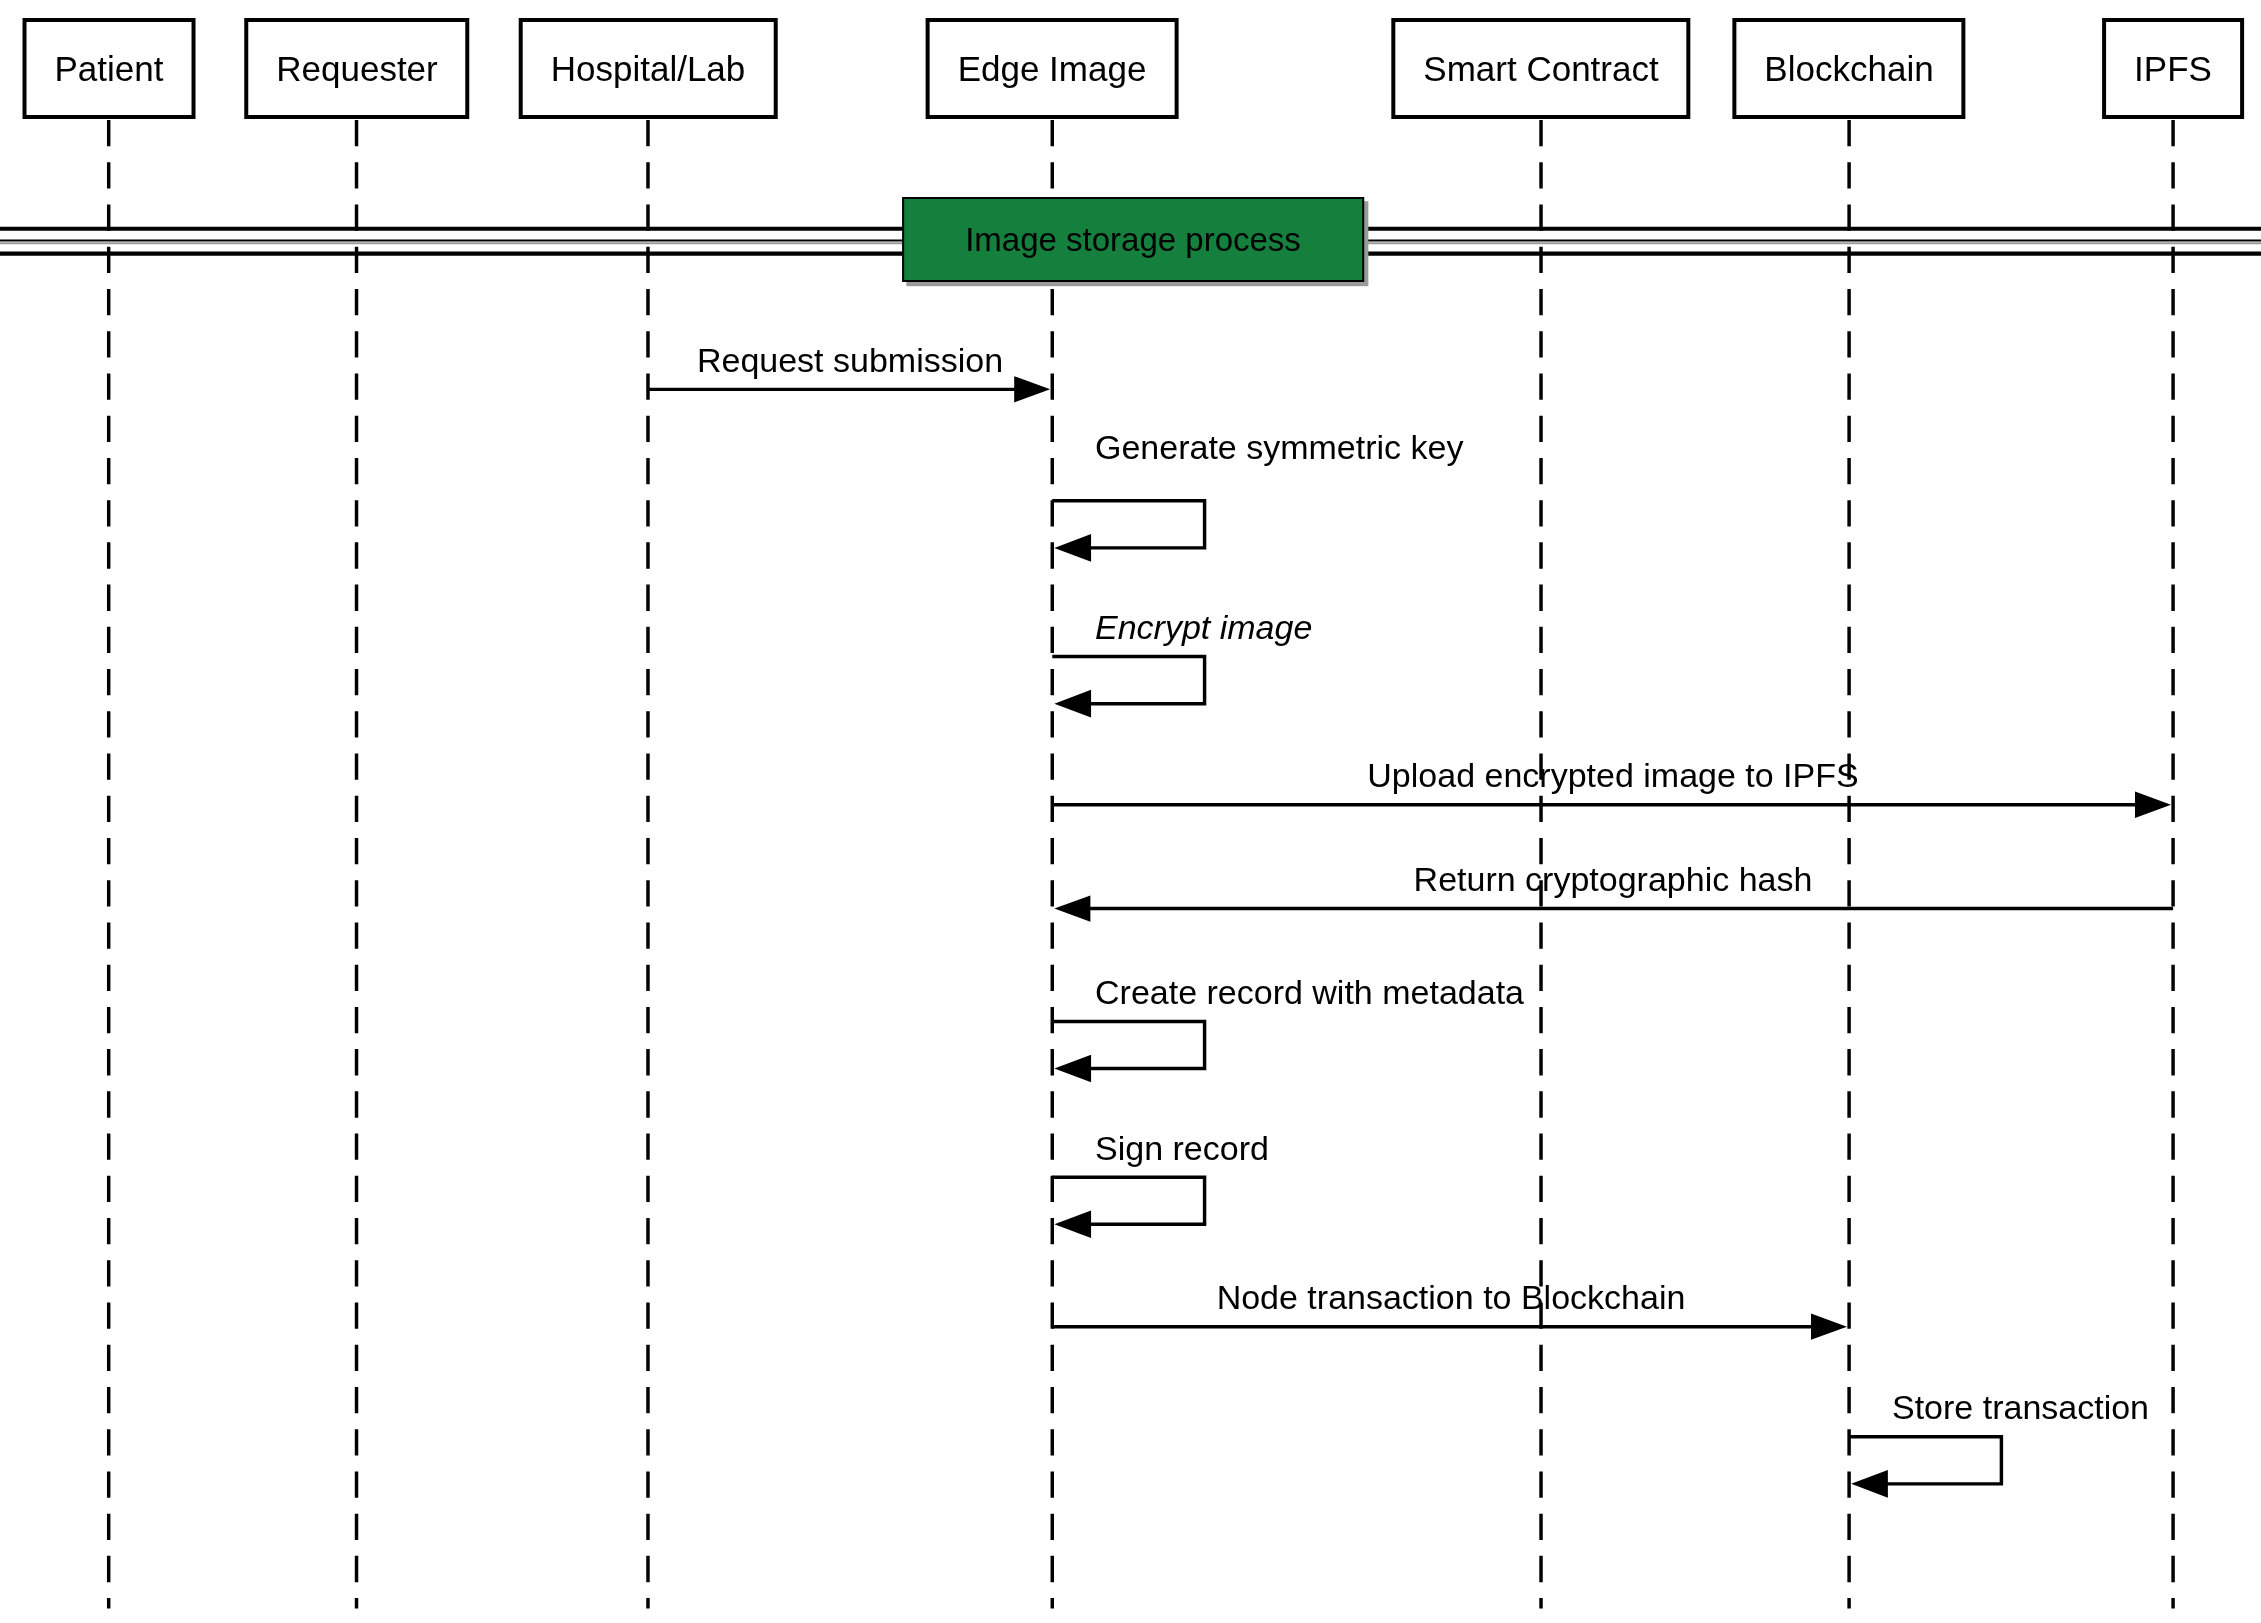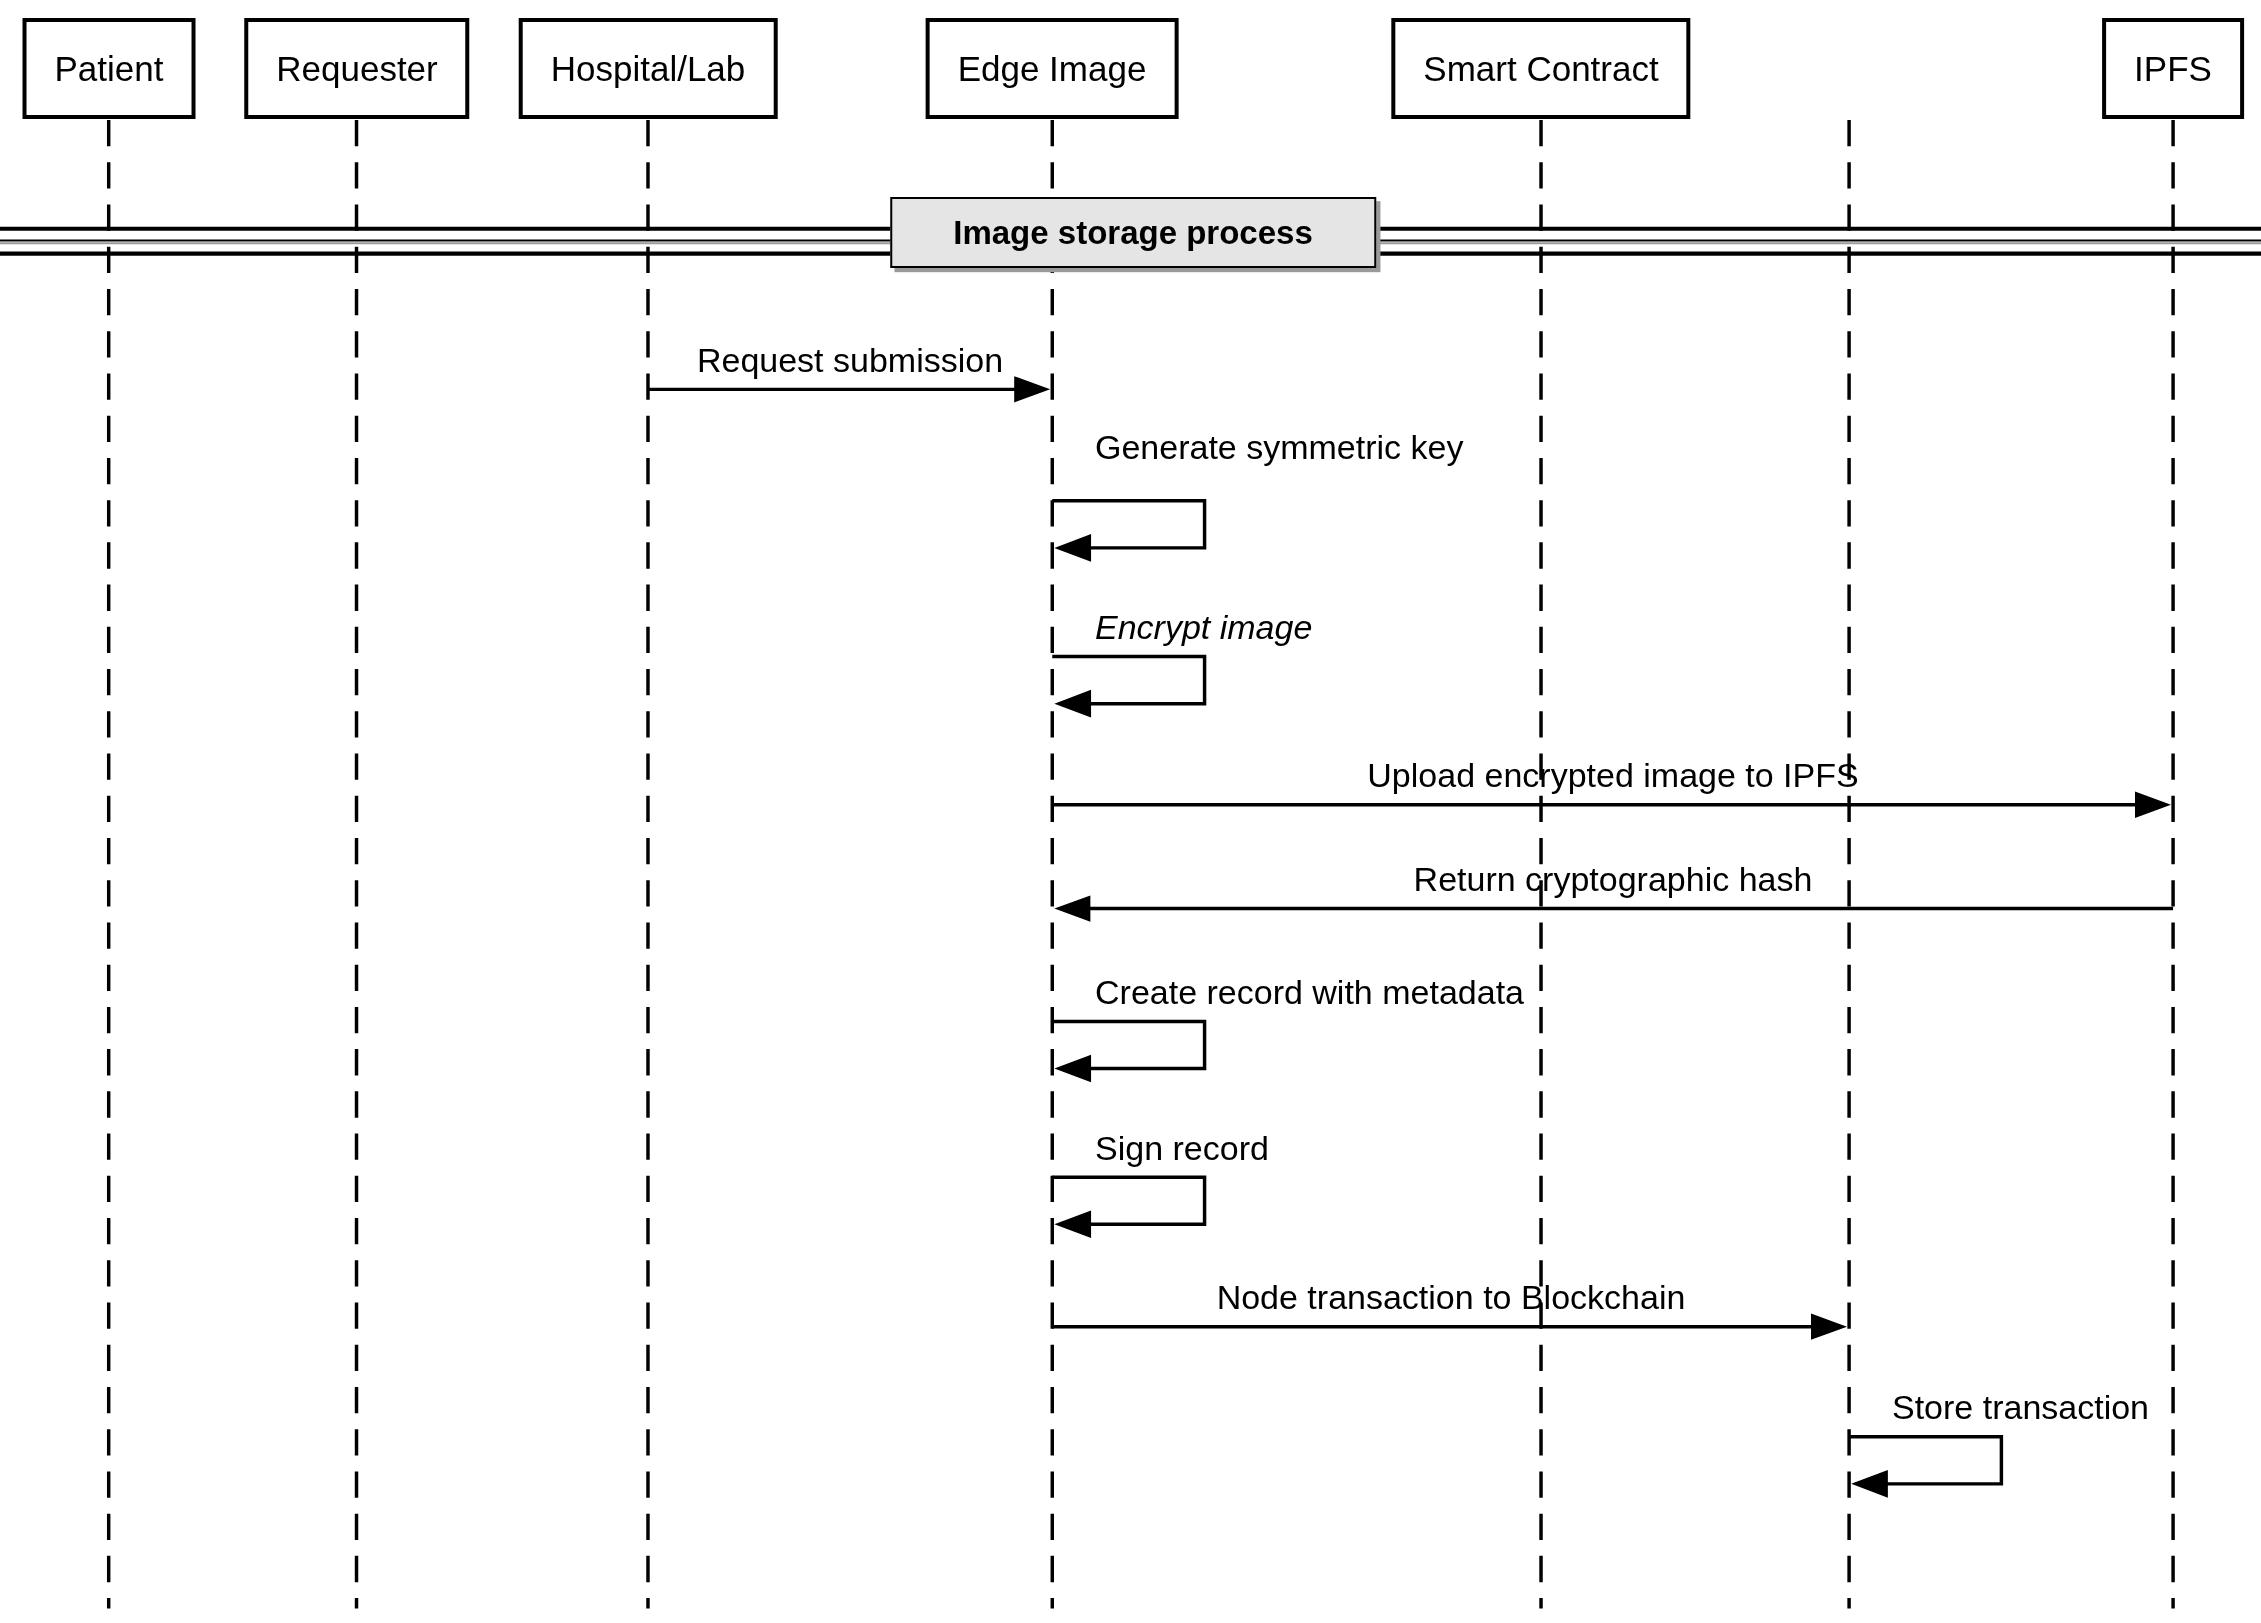--- a/index.html
+++ b/index.html
@@ -28,33 +28,32 @@
     align-items: center;
     justify-content: center;
     padding: 0 28px;
     font-size: 35px;
     white-space: nowrap;
   }
   .divider-label {
     position: absolute;
     left: 1133px;
     top: 197px;
-    height: 71px;
+    height: 85px;
     transform: translateX(-50%);
     border: 2.8px solid #000000;
-    background: #e5e5e5;
+    background: #15803d;
     box-sizing: border-box;
     display: flex;
     align-items: center;
     justify-content: center;
     padding: 0 61px;
     font-size: 33px;
     white-space: nowrap;
     box-shadow: 4.2px 4.2px 0 #9a9a9a;
-    font-weight: bold;
   }
   .msg-label {
     position: absolute;
     font-size: 34px;
     line-height: 39px;
     white-space: nowrap;
   }
   .msg-label.centered { transform: translateX(-50%); }
   .lifeline {
     stroke: #000000;
@@ -123,17 +122,20 @@
     </div>
     <div class="participant" style="left: 648px;">
       <span>Hospital/Lab</span>
     </div>
     <div class="participant" style="left: 1052px;">
       <span>Edge Image</span>
     </div>
     <div class="participant" style="left: 1541px;">
       <span>Smart Contract</span>
     </div>
+    <div class="participant" style="left: 1849px;">
+      <span>Blockchain</span>
+    </div>
     <div class="participant" style="left: 2173px;">
       <span>IPFS</span>
     </div>
   </div>
 
 
 </body></html>

